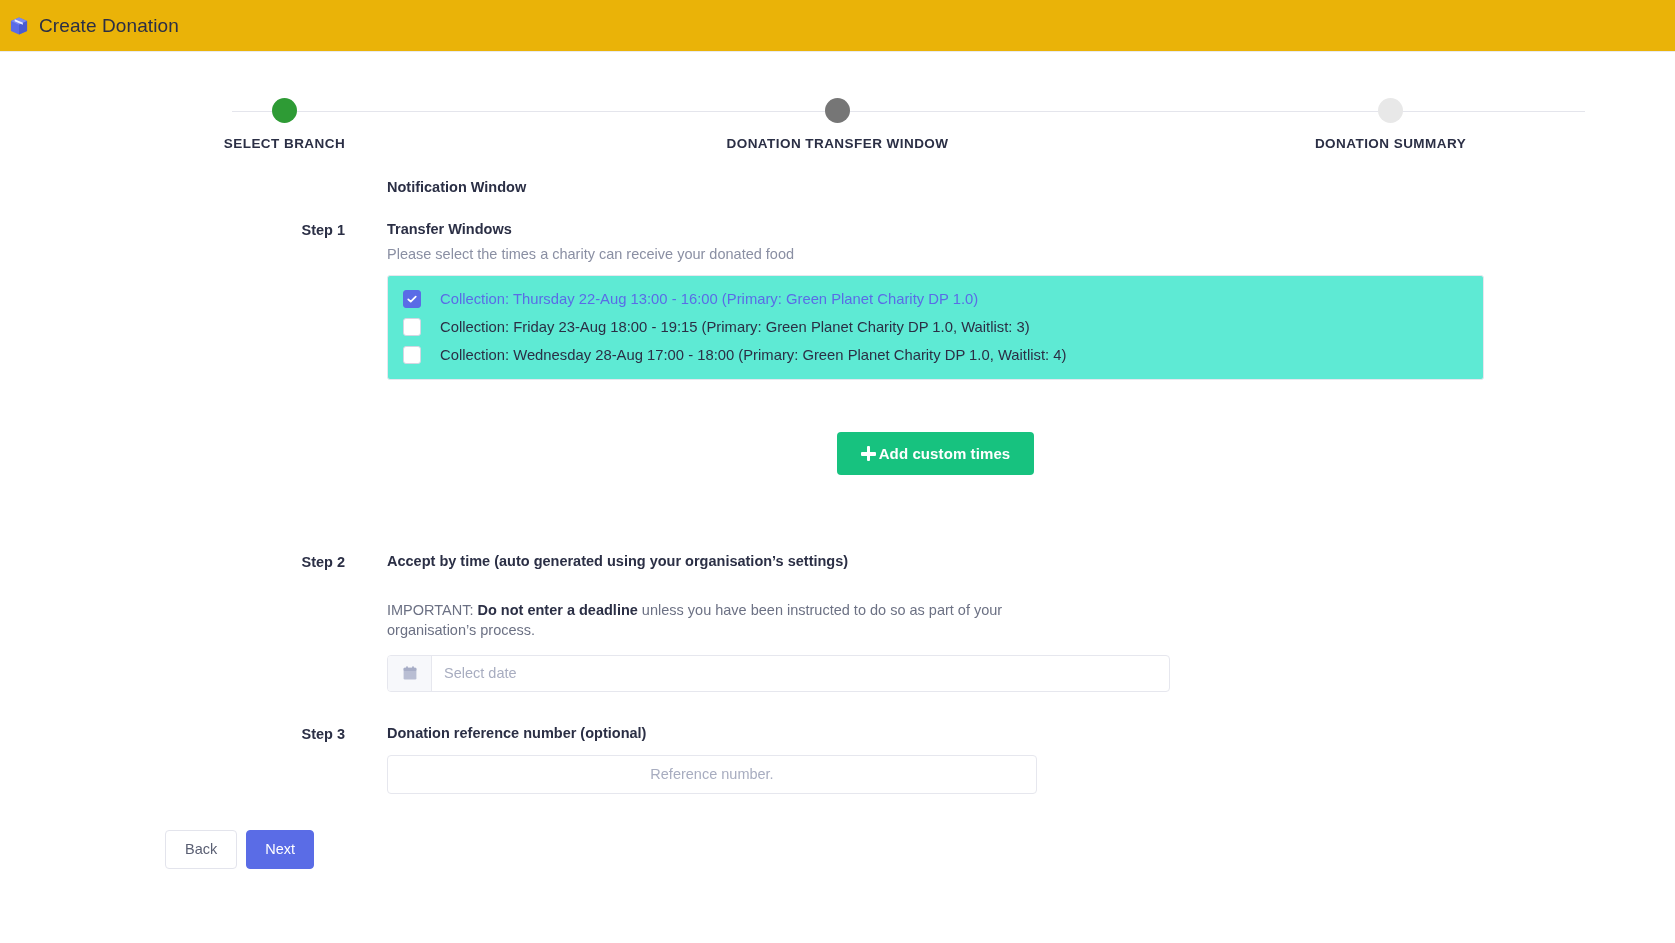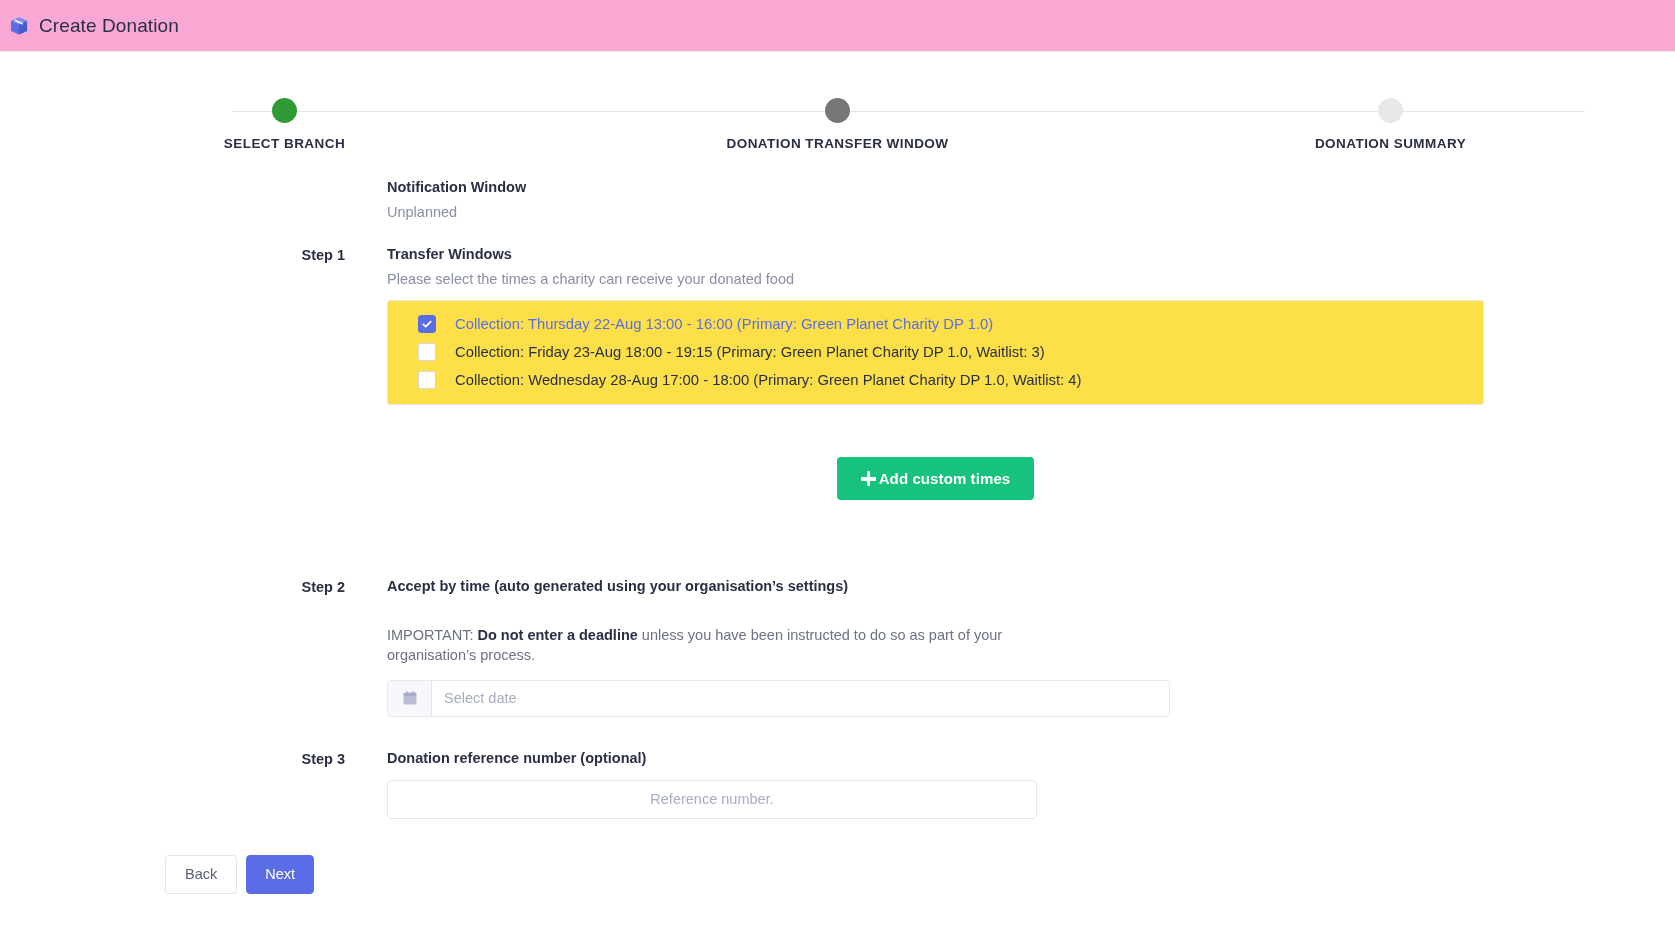--- a/index.html
+++ b/index.html
@@ -12,21 +12,21 @@
     overflow: hidden;
   }
 
   
   .app-header {
     height: 52px;
     display: flex;
     align-items: center;
     padding: 0 0 0 8px;
     border-bottom: 1px solid #e9eaf0;
-    background: #f9a8d4;
+    background: #eab308;
   }
   .app-header .brand-icon {
     width: 22px;
     height: 22px;
     margin-right: 9px;
     display: flex;
     align-items: center;
     justify-content: center;
     flex: 0 0 auto;
   }
@@ -126,22 +126,22 @@
   }
   .helper-text b { color: #2b2f45; font-weight: 700; }
 
   .section-gap-1 { height: 26px; }
 
   
   .window-list {
     margin-top: 13px;
     border: 1px solid #e6e7ee;
     border-radius: 3px;
-    padding: 9px 0 10px 15px;
-    background: #fde047;
+    padding: 9px 0 10px 0;
+    background: #5eead4;
     width: 1097px;
   }
   .window-item {
     display: flex;
     align-items: center;
     padding: 5px 14px 5px 15px;
     cursor: pointer;
   }
   .cb {
     width: 18px;
@@ -320,21 +320,20 @@
     </div>
   </div>
 </div>
 
 <div class="form-wrap">
 
   <div class="form-row">
     <div class="step-tag"></div>
     <div class="field-col">
       <div class="field-title">Notification Window</div>
-      <div class="field-sub">Unplanned</div>
     </div>
   </div>
 
   <div class="section-gap-1"></div>
 
   <div class="form-row">
     <div class="step-tag">Step 1</div>
     <div class="field-col">
       <div class="field-title">Transfer Windows</div>
       <div class="field-sub">Please select the times a charity can receive your donated food</div>

